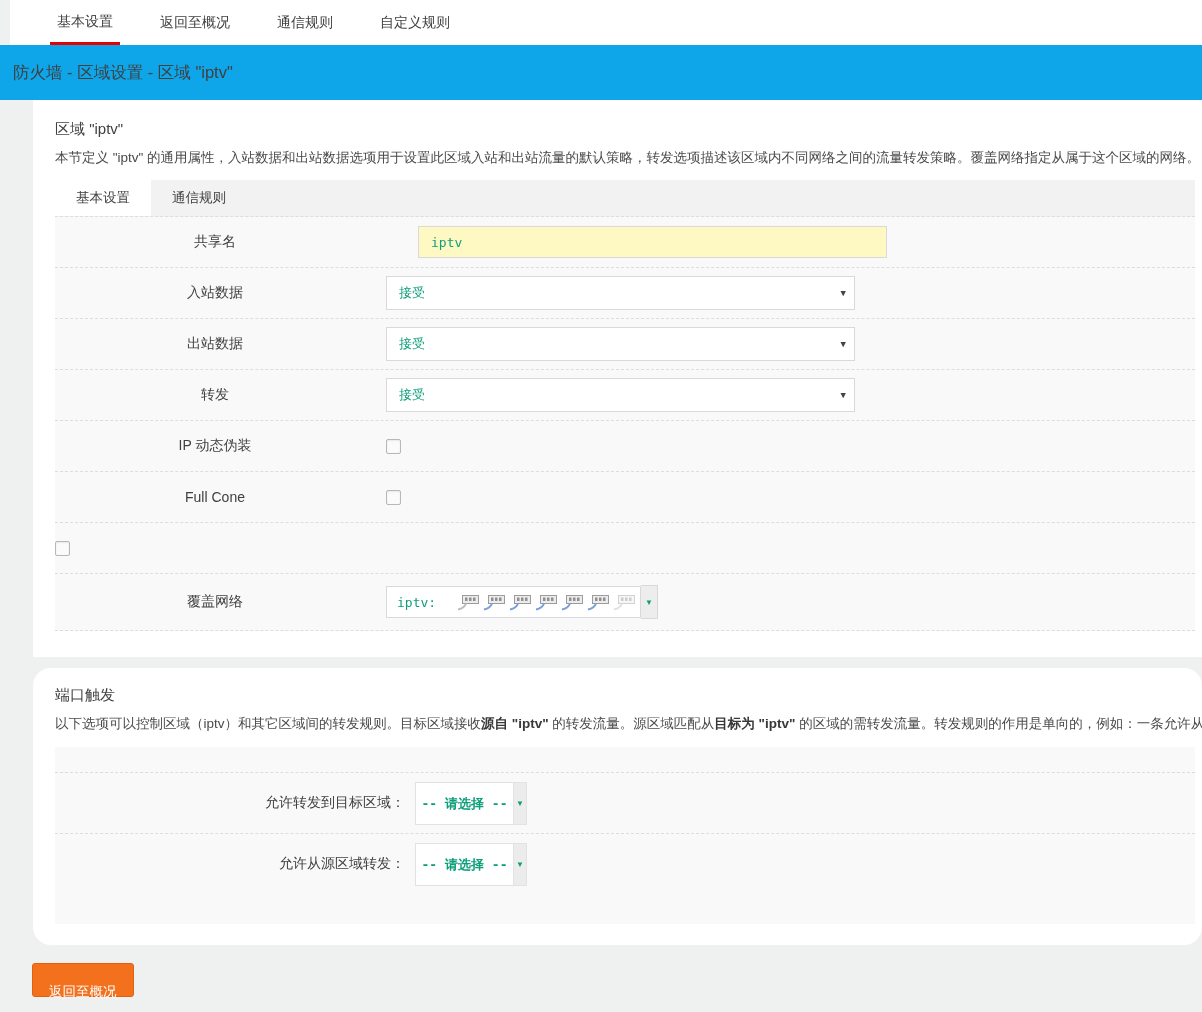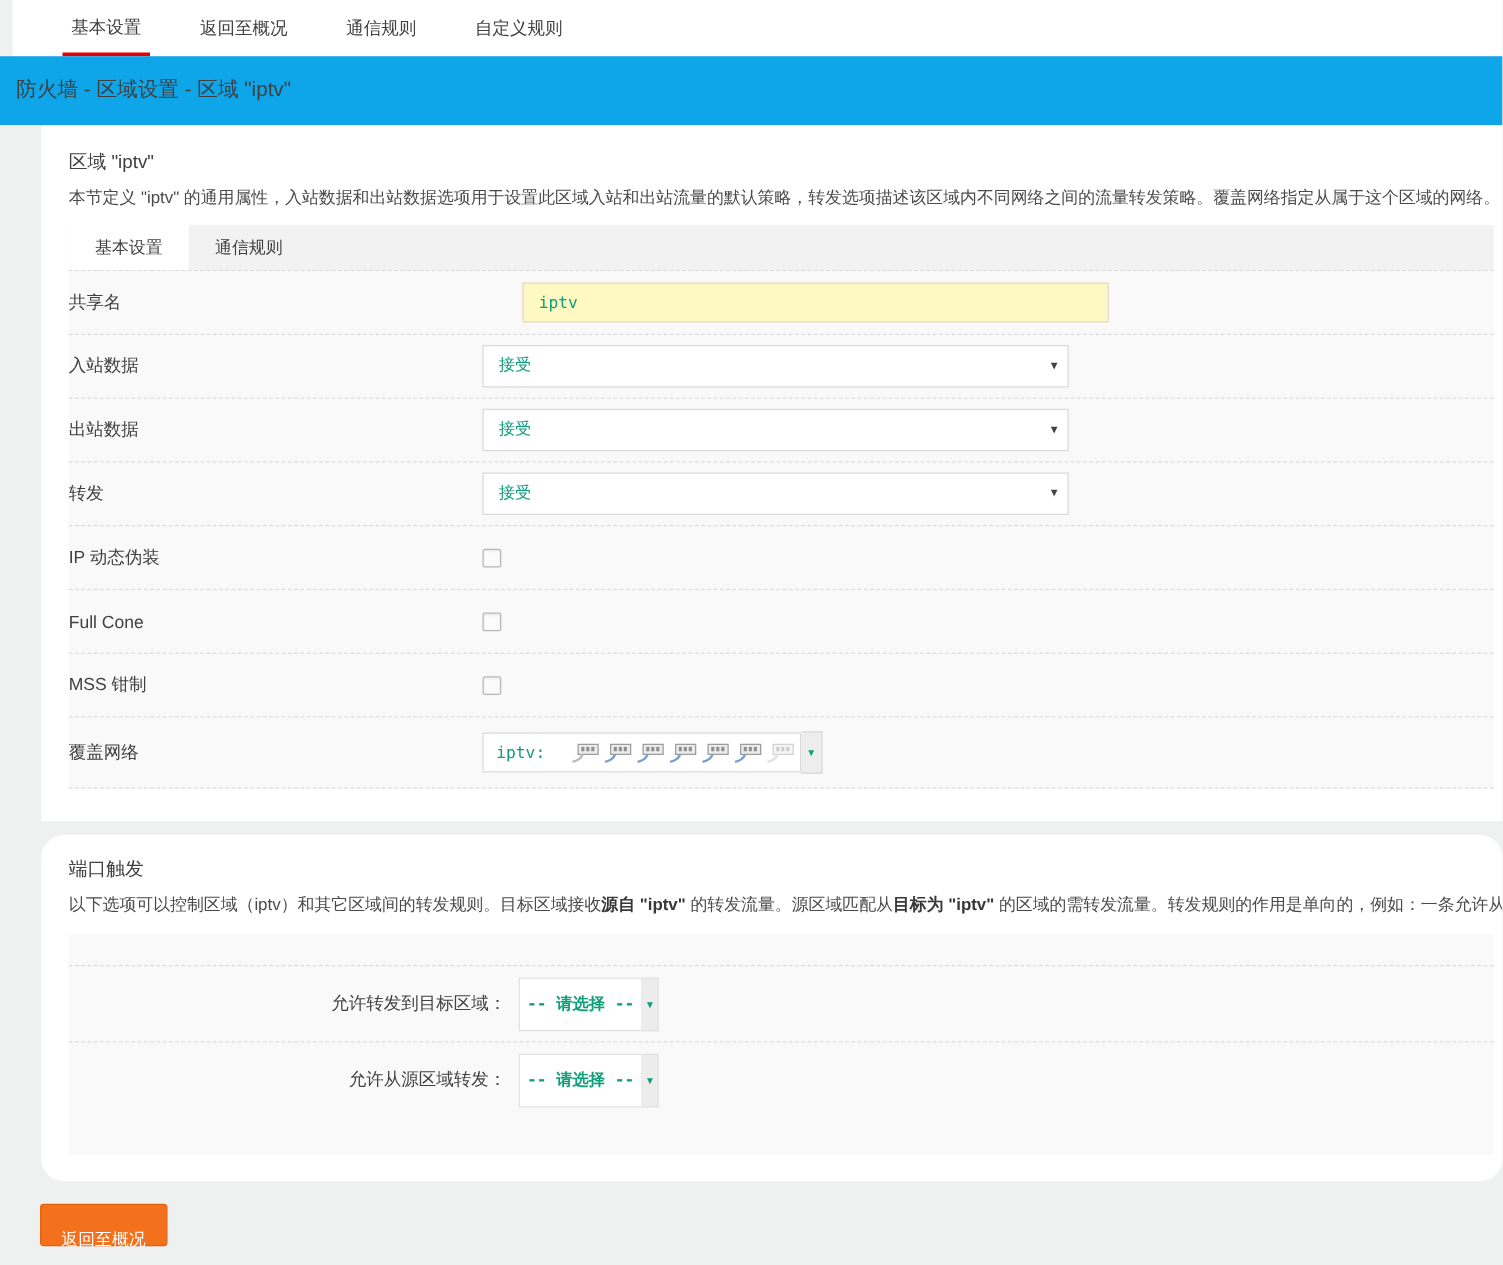--- a/index.html
+++ b/index.html
@@ -42,21 +42,21 @@
     display:flex;border-bottom:1px dashed var(--dash);box-sizing:content-box;
   }
   .tabstrip .itab{
     padding:0 21px;line-height:36px;font-size:13.5px;color:#404040;cursor:pointer;white-space:nowrap;
   }
   .tabstrip .itab.active{background:#fff;}
   
   .form-area{margin-right:7px;background:#f9f9f9;}
   .frow{display:flex;align-items:center;min-height:51px;border-bottom:1px dashed var(--dash);box-sizing:border-box;}
   .frow.tall{min-height:57px;}
-  .flabel{width:320px;text-align:left;padding-right:11px;font-size:14px;color:var(--label);flex:none;white-space:nowrap;}
+  .flabel{width:320px;text-align:center;padding-right:11px;font-size:14px;color:var(--label);flex:none;white-space:nowrap;}
   .fctrl{display:flex;align-items:center;}
   .text-input{
     width:443px;height:30px;border:1px solid var(--border);background:#fef9c3;
     font-family:"DejaVu Sans Mono","Liberation Mono",monospace;font-size:13px;color:var(--teal);
     padding:0 12px;outline:none;margin-left:32px;
   }
   .select{
     width:455px;height:32px;border:1px solid var(--border);background:#fff;position:relative;
     line-height:32px;padding-left:12px;font-family:"DejaVu Sans Mono","Liberation Mono",monospace;
     font-size:13px;color:var(--teal);cursor:pointer;
@@ -167,21 +167,20 @@
           <span class="checkbox"></span>
         </div>
     </div>
     <div class="frow">
       <div class="flabel">Full Cone</div>
       <div class="fctrl">
           <span class="checkbox"></span>
         </div>
     </div>
     <div class="frow">
-      <div class="flabel">MSS 钳制</div>
       <div class="fctrl">
           <span class="checkbox"></span>
         </div>
     </div>
     <div class="frow tall">
       <div class="flabel">覆盖网络</div>
       <div class="fctrl">
         <div class="net-combo">
           <div class="net-field">
             <span class="net-label">iptv:</span>

